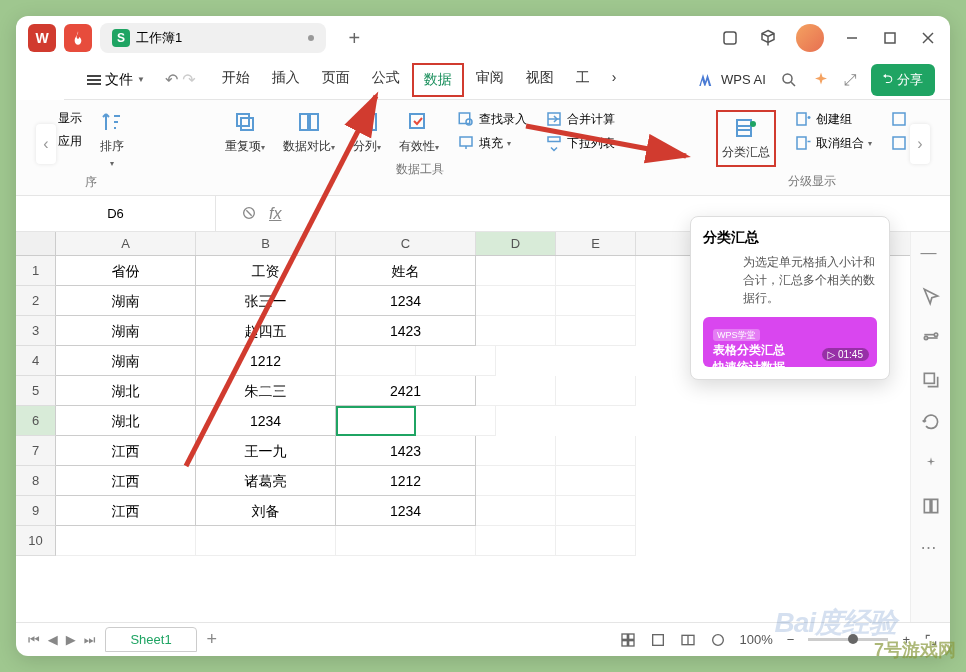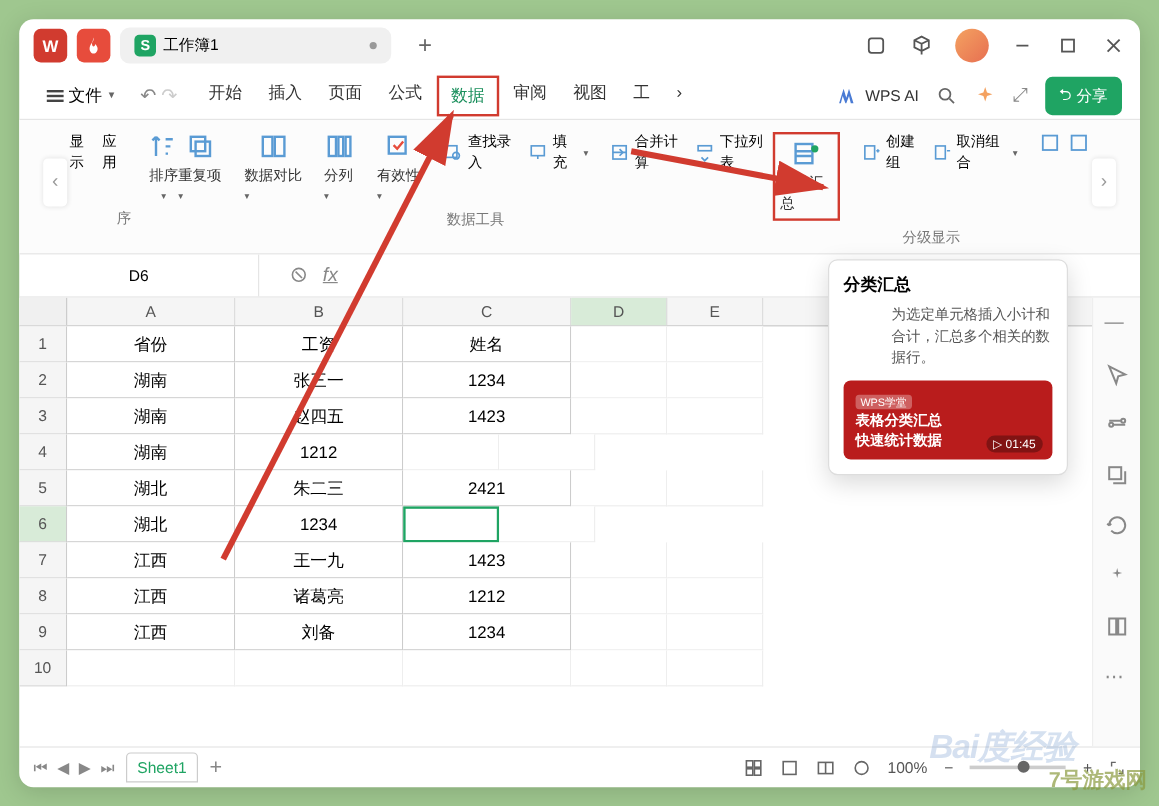--- a/index.html
+++ b/index.html
@@ -9,42 +9,42 @@
 .logo-wps { width: 28px; height: 28px; background: #d13b2f; border-radius: 6px; display: flex; align-items: center; justify-content: center; color: #fff; font-weight: bold; font-size: 14px; }
 .logo-fire { width: 28px; height: 28px; background: #e74c3c; border-radius: 6px; display: flex; align-items: center; justify-content: center; }
 .logo-fire svg { width: 16px; height: 16px; fill: #fff; }
 .tab { display: flex; align-items: center; gap: 6px; padding: 6px 12px; background: #f0f0f0; border-radius: 8px; font-size: 13px; }
 .tab-icon { width: 18px; height: 18px; background: #1fa463; border-radius: 4px; color: #fff; font-size: 12px; display: flex; align-items: center; justify-content: center; font-weight: bold; }
 .tab-mod { width: 6px; height: 6px; background: #999; border-radius: 50%; margin-left: 120px; }
 .plus-btn { width: 24px; height: 24px; display: flex; align-items: center; justify-content: center; font-size: 20px; color: #666; cursor: pointer; margin-left: 8px; }
 .win-controls { margin-left: auto; display: flex; gap: 18px; align-items: center; }
 .win-btn { width: 20px; height: 20px; display: flex; align-items: center; justify-content: center; color: #555; cursor: pointer; }
 .avatar { width: 28px; height: 28px; border-radius: 50%; background: linear-gradient(135deg,#f4a261,#e76f51); }
-.menubar { height: 40px; display: flex; align-items: center; padding: 0 15px; gap: 4px; border-bottom: 1px solid #e5e5e5; }
+.menubar { height: 40px; display: flex; align-items: center; padding: 0 15px; gap: 4px; border-bottom: 1px solid #e5e5e5; margin-left: 48px; }
 .menu-file { display: flex; align-items: center; gap: 4px; font-size: 14px; padding: 4px 8px; }
 .ham { display: inline-flex; flex-direction: column; gap: 2px; }
 .ham span { width: 14px; height: 2px; background: #444; }
 .menu-tabs { display: flex; gap: 2px; margin-left: 12px; }
 .mtab { padding: 6px 10px; font-size: 14px; color: #333; cursor: pointer; }
 .mtab.active { border: 2px solid #d13b2f; color: #1a8f5c; }
 .menu-right { margin-left: auto; display: flex; align-items: center; gap: 14px; }
 .wps-ai { display: flex; align-items: center; gap: 6px; font-size: 13px; color: #333; }
 .wps-ai-logo { width: 18px; height: 18px; }
 .share-btn { background: #1fa463; color: #fff; padding: 5px 12px; border-radius: 6px; font-size: 13px; display: flex; align-items: center; gap: 4px; }
 .ribbon { position: relative; display: flex; padding: 10px 12px 4px; border-bottom: 1px solid #e5e5e5; background: #fcfcfc; }
 .ribbon-scroll { position: absolute; top: 50%; transform: translateY(-60%); width: 20px; height: 40px; background: #fff; display: flex; align-items: center; justify-content: center; color: #999; box-shadow: 0 0 4px rgba(0,0,0,0.1); border-radius: 4px; cursor: pointer; z-index: 5; }
 .ribbon-scroll.left { left: 20px; }
 .ribbon-scroll.right { right: 20px; }
 .ribbon-groups { display: flex; flex: 1; justify-content: space-between; padding: 0 30px; }
 .rgroup { display: flex; flex-direction: column; align-items: center; }
 .rgroup-row { display: flex; gap: 18px; align-items: flex-start; padding-bottom: 4px; }
 .ritem { display: flex; flex-direction: column; align-items: center; gap: 4px; font-size: 12px; color: #333; cursor: pointer; }
 .ritem.hl { border: 2px solid #d13b2f; padding: 4px; }
 .ritem-icon { width: 24px; height: 24px; color: #5a9bd4; }
-.ritem-small { display: flex; gap: 6px; font-size: 12px; }
+.ritem-small { display: flex; flex-direction: column; gap: 6px; font-size: 12px; }
 .ritem-small-row { display: flex; align-items: center; gap: 4px; cursor: pointer; }
 .ritem-small-row .ritem-icon { width: 18px; height: 18px; }
 .rgroup-label { font-size: 12px; color: #777; margin-top: 2px; text-align: center; }
 .dropdown { font-size: 8px; color: #666; }
 .formula-bar { height: 36px; display: flex; align-items: center; border-bottom: 1px solid #e5e5e5; gap: 13px; }
 .name-box { width: 200px; padding: 0 12px; font-size: 13px; border-right: 1px solid #e5e5e5; height: 100%; display: flex; align-items: center; justify-content: center; }
 .fx-icons { display: flex; gap: 12px; padding: 0 12px; color: #888; text-decoration: underline; }
 .grid-area { flex: 1; display: flex; overflow: hidden; position: relative; }
 .grid-main { flex: 1; overflow: hidden; position: relative; }
 .colheads { display: flex; height: 24px; background: #f5f5f5; border-bottom: 1px solid #ccc; }
@@ -54,29 +54,29 @@
 .rows { }
 .row { display: flex; height: 30px; }
 .rowhead { width: 40px; text-align: center; font-size: 13px; color: #555; background: #f5f5f5; border-right: 1px solid #ccc; border-bottom: 1px solid #ddd; line-height: 30px; }
 .rowhead.sel { background: #d8ebd8; }
 .cell { flex: 0 0 140px; border-right: 1px solid #ccc; border-bottom: 1px solid #ccc; text-align: center; font-size: 14px; line-height: 30px; background: #fff; }
 .cell.nb { border-right: 1px solid #eee; border-bottom: 1px solid #eee; }
 .cell.narrow { flex: 0 0 80px; }
 .cell.header { font-weight: 500; }
 .cell.selected { outline: 2px solid #1fa463; outline-offset: -2px; background: #fff; }
 .statusbar { height: 34px; border-top: 1px solid #e5e5e5; display: flex; align-items: center; padding: 0 12px; gap: 10px; font-size: 13px; color: #555; }
-.sheet-tab { padding: 4px 8px; border: 1px solid #ccc; border-radius: 4px 4px 0 0; background: #fff; color: #1fa463; }
+.sheet-tab { padding: 4px 24px; border: 1px solid #ccc; border-radius: 4px 4px 0 0; background: #fff; color: #1fa463; }
 .sheet-nav { display: flex; gap: 8px; color: #888; }
 .status-right { margin-left: auto; display: flex; gap: 14px; align-items: center; }
 .zoom-slider { width: 80px; height: 3px; background: #ccc; position: relative; }
 .zoom-thumb { position: absolute; left: 50%; top: -4px; width: 10px; height: 10px; border-radius: 50%; background: #666; }
 .tooltip { position: absolute; right: 60px; top: 200px; width: 200px; background: #fff; border: 1px solid #ddd; border-radius: 8px; box-shadow: 0 6px 20px rgba(0,0,0,0.15); padding: 12px; z-index: 20; }
 .tooltip-title { font-size: 14px; font-weight: 600; margin-bottom: 6px; }
 .tooltip-body { font-size: 12px; color: #555; line-height: 1.5; margin-bottom: 10px; margin-left: 40px; }
-.tooltip-card { background: #b91c1c; border-radius: 6px; padding: 10px; color: #fff; font-size: 12px; position: relative; height: 66px; }
+.tooltip-card { background: #d946ef; border-radius: 6px; padding: 10px; color: #fff; font-size: 12px; position: relative; height: 50px; }
 .tooltip-card-badge { font-size: 9px; background: rgba(255,255,255,0.3); padding: 1px 4px; border-radius: 3px; }
 .tooltip-time { position: absolute; bottom: 6px; right: 8px; font-size: 10px; background: rgba(0,0,0,0.3); padding: 1px 6px; border-radius: 8px; }
 .sidepanel { width: 40px; background: #fafafa; border-left: 1px solid #eee; display: flex; flex-direction: column; align-items: center; padding-top: 12px; gap: 22px; color: #888; }
 .sidepanel .sp-icon { width: 20px; height: 20px; cursor: pointer; }
 .arrow { position: absolute; z-index: 15; pointer-events: none; }
 .arrow1 { left: 150px; top: 60px; }
 .arrow2 { left: 500px; top: 100px; }
 .watermark { position: absolute; right: 10px; bottom: 10px; opacity: 0.7; font-size: 18px; color: #8b9b3f; font-weight: bold; }
 .baidu-wm { position: absolute; right: 70px; bottom: 30px; opacity: 0.25; font-size: 28px; color: #5a87c4; font-weight: bold; font-style: italic; letter-spacing: -1px; }
 svg { display: block; }

